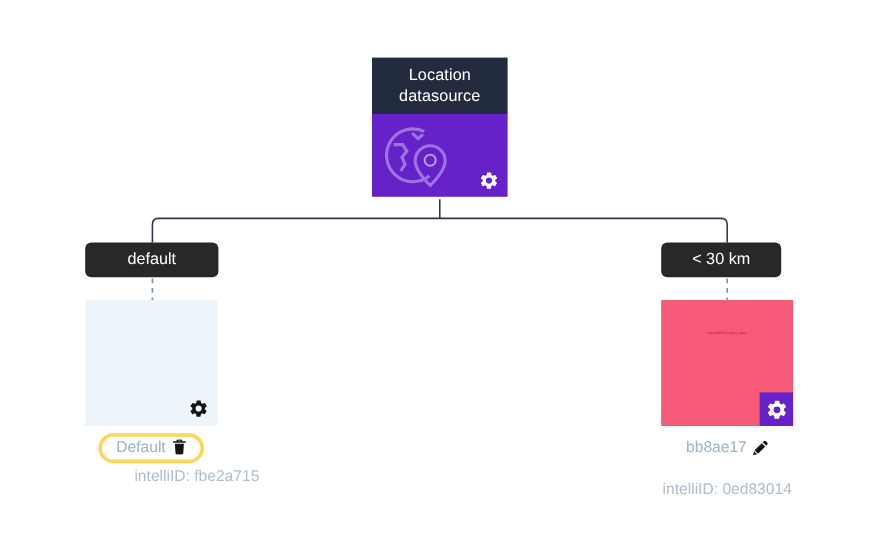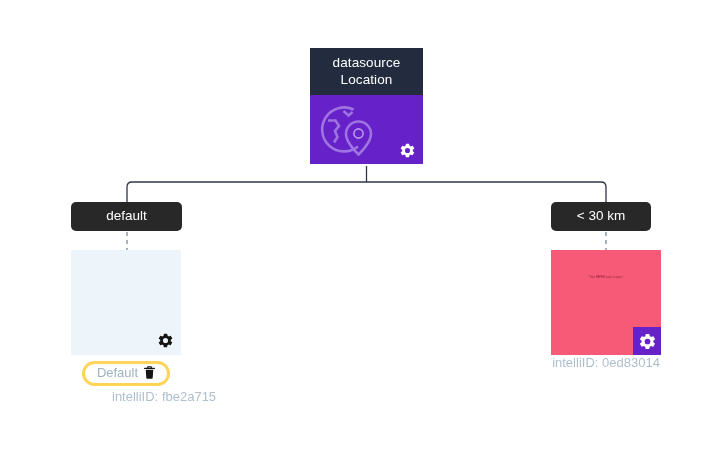--- a/index.html
+++ b/index.html
@@ -152,21 +152,21 @@
     border-radius: 13px;
     padding: 1px 12px 2px 12px;
     box-sizing: border-box;
   }
   .caption-name {
     color: #9fb3c0;
     font-size: 13px;
     line-height: 16px;
   }
   .intelli-id {
-    margin-top: 0;
+    margin-top: 16px;
     text-align: center;
     color: #aebecb;
     font-size: 13px;
     line-height: 16px;
     white-space: nowrap;
   }
   #child-left .intelli-id { margin-top: 5px; margin-left: 41px; }
 
   .icon-btn {
     display: inline-flex;
@@ -185,22 +185,22 @@
     <path d="M366.5 166 L366.5 182" stroke="#2d3748" stroke-width="1.3" fill="none"></path>
 
     <path d="M127 202 L127 187 Q127 182 132 182 L601 182 Q606 182 606 187 L606 202" stroke="#2d3748" stroke-width="1.3" fill="none"></path>
 
     <path d="M127 232 L127 250" stroke="#7f93a4" stroke-width="1.4" stroke-dasharray="4 4" fill="none"></path>
     <path d="M606 232 L606 250" stroke="#7f93a4" stroke-width="1.4" stroke-dasharray="4 4" fill="none"></path>
   </svg>
 
   <div class="root-node">
     <div class="root-header">
+      <span class="ln">Location</span>
       <span class="ln">datasource</span>
-      <span class="ln">Location</span>
     </div>
     <div class="root-body">
       <span class="globe-pin">
         <svg width="62" height="60" viewBox="0 0 62 60" xmlns="http://www.w3.org/2000/svg">
           <g fill="none" stroke="#9d74e0" stroke-width="2.6">
 
             <path d="M35.5 10.5 A22 22 0 1 0 40 47.5"></path>
 
             <path d="M10 21.5 L17.5 21.5 L21 27 L17 32 L19.5 38 L16 43.5"></path>
             <path d="M25.5 12 L30.5 16.5 L34.5 13"></path>
@@ -252,20 +252,30 @@
   <div class="child" id="child-right">
     <div class="card pink">
       <div class="card-note">Your PAPER zone is open!</div>
       <span class="card-gear-badge">
         <svg width="19" height="19" viewBox="0 0 24 24" xmlns="http://www.w3.org/2000/svg">
           <path fill="#ffffff" d="M19.4 13a7.8 7.8 0 0 0 0-2l2-1.6a.5.5 0 0 0 .1-.6l-1.9-3.2a.5.5 0 0 0-.6-.2l-2.4 1a7.6 7.6 0 0 0-1.7-1l-.4-2.5a.5.5 0 0 0-.5-.4h-3.8a.5.5 0 0 0-.5.4l-.4 2.5a7.6 7.6 0 0 0-1.7 1l-2.4-1a.5.5 0 0 0-.6.2L2.5 8.8a.5.5 0 0 0 .1.6L4.6 11a7.8 7.8 0 0 0 0 2l-2 1.6a.5.5 0 0 0-.1.6l1.9 3.2a.5.5 0 0 0 .6.2l2.4-1a7.6 7.6 0 0 0 1.7 1l.4 2.5a.5.5 0 0 0 .5.4h3.8a.5.5 0 0 0 .5-.4l.4-2.5a7.6 7.6 0 0 0 1.7-1l2.4 1a.5.5 0 0 0 .6-.2l1.9-3.2a.5.5 0 0 0-.1-.6zM12 15.6A3.6 3.6 0 1 1 15.6 12 3.6 3.6 0 0 1 12 15.6z"></path>
         </svg>
       </span>
     </div>
 
+    <div class="caption-row">
+      <span class="caption-name">bb8ae17</span>
+      <span class="icon-btn">
+        <svg width="13" height="13" viewBox="0 0 16 16" xmlns="http://www.w3.org/2000/svg">
+          <path fill="#141414" d="M11.6.9a1.6 1.6 0 0 1 2.3 0l1.2 1.2a1.6 1.6 0 0 1 0 2.3l-1 1-3.5-3.5 1-1z"></path>
+          <path fill="#141414" d="M9.6 2.9l3.5 3.5-7.3 7.3-3.5-3.5 7.3-7.3z"></path>
+          <path fill="#141414" d="M1.7 11.2l3.1 3.1-4 .9.9-4z"></path>
+        </svg>
+      </span>
+    </div>
 
     <div class="intelli-id">
       <span>intelliID:</span>
       <span>0ed83014</span>
     </div>
   </div>
 
 </div>
 
 </body></html>

